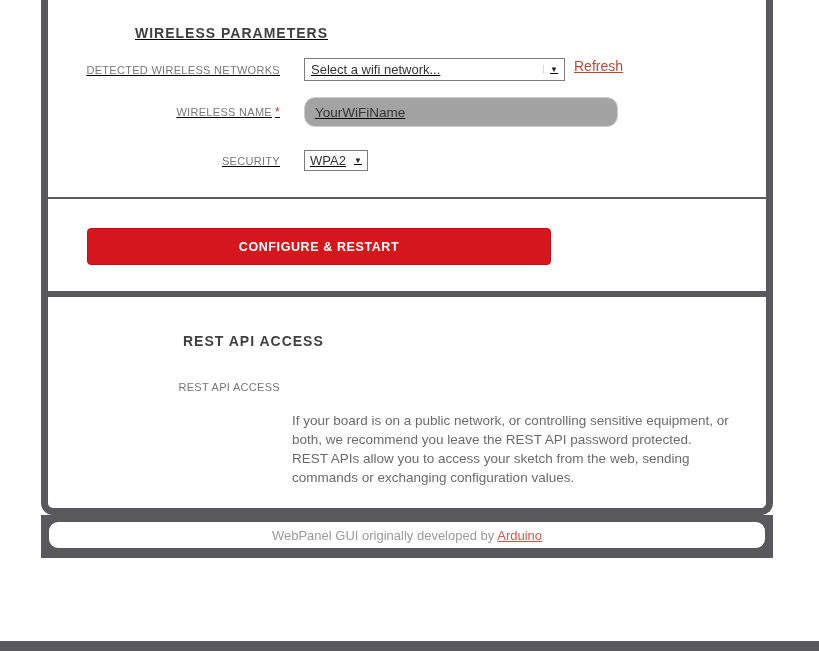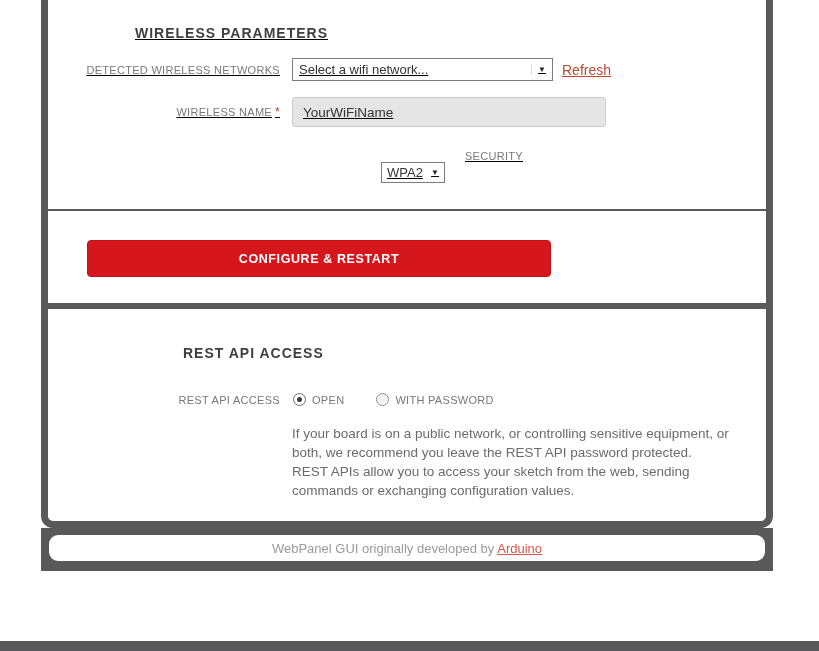--- a/index.html
+++ b/index.html
@@ -36,26 +36,26 @@
   }
   .row-label {
     width: 232px;
     text-align: right;
     font-size: 11px;
     color: #787878;
     letter-spacing: 0.3px;
     flex-shrink: 0;
   }
   .required-mark { color: #a53c34; margin-left: 3px; font-size: 12px; }
-  .row-field { margin-left: 12px; display: flex; align-items: center; }
+  .row-field { margin-left: 24px; display: flex; }
 
   .row-configure { margin-top: 35px; }
   .row-detected  { margin-top: 17px; }
   .row-name      { margin-top: 16px; }
-  .row-security  { margin-top: 23px; flex-direction: column; }
+  .row-security  { margin-top: 23px; }
   .row-password  { margin-top: 15px; }
 
   
   .checkbox {
     width: 13px; height: 13px;
     border: 1px solid #8a8a8a;
     border-radius: 2px;
     background: #fdfdfd;
     margin-left: 18px;
     position: relative;
@@ -88,27 +88,27 @@
   .refresh-link {
     margin-left: 9px;
     font-size: 14px;
     color: #bb4a30;
     text-decoration: underline;
   }
 
   .text-input {
     width: 314px; height: 30px;
     border: 1px solid #cccccc;
-    border-radius: 3px;
+    border-radius: 11px;
     padding: 4px 10px;
     font-size: 13.5px;
     color: #333333;
     font-family: "Liberation Sans", "DejaVu Sans", sans-serif;
     outline: none;
-    background: #e5e5e5;
+    background: #a3a3a3;
   }
 
   .divider-thin  { height: 2px; background: #59595b; }
   .divider-thick { height: 6px; background: #59595b; }
 
   .buttons-row {
     padding: 29px 29px 26px 25px;
     display: flex;
   }
   .btn {
@@ -249,27 +249,20 @@
       <button class="btn btn-configure">CONFIGURE &amp; RESTART</button>
     </div>
 
     <div class="divider-thick"></div>
 
     <div class="section-rest">
       <div class="section-title">REST API ACCESS</div>
 
       <div class="form-row row-restaccess">
         <div class="row-label">REST API ACCESS</div>
-        <div class="row-field">
-          <div class="radio checked"></div>
-          <span class="radio-label">OPEN</span>
-          <div class="radio-group-gap"></div>
-          <div class="radio"></div>
-          <span class="radio-label">WITH PASSWORD</span>
-        </div>
       </div>
 
       <div class="rest-description">
         <div>If your board is on a public network, or controlling sensitive equipment, or both, we recommend you leave the REST API password protected.</div>
         <div>REST APIs allow you to access your sketch from the web, sending commands or exchanging configuration values.</div>
       </div>
     </div>
   </div>
 
   <div class="footer-area">

